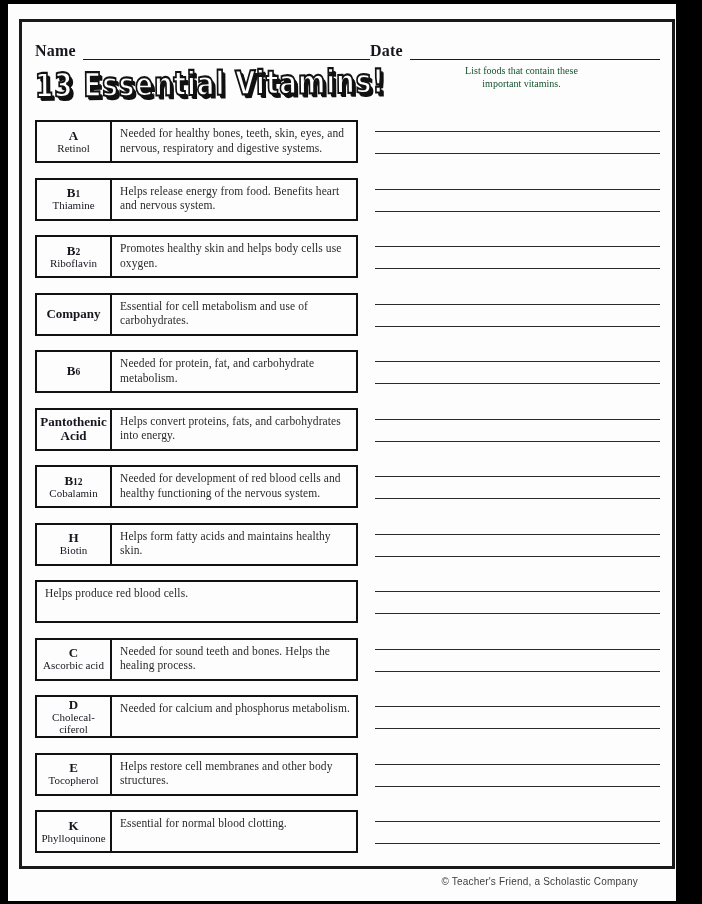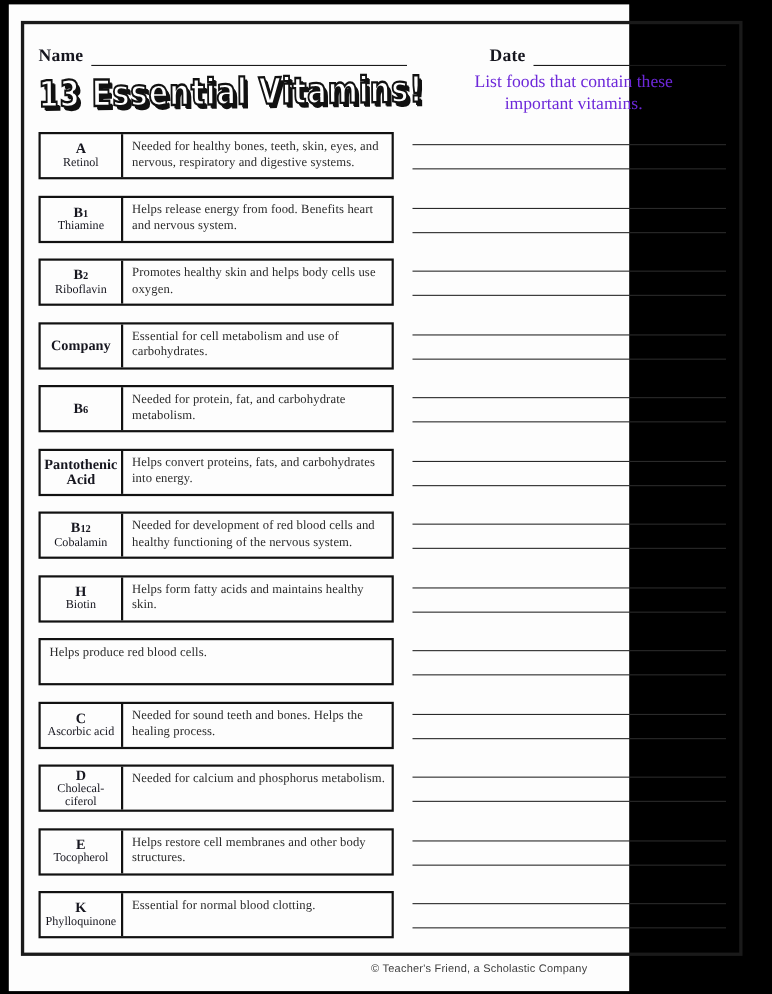--- a/index.html
+++ b/index.html
@@ -7,35 +7,35 @@
   body {
     background: #000;
     position: relative;
     font-family: "Liberation Serif", serif;
     color: #1a1a1a;
     overflow: hidden;
   }
   .paper {
     position: absolute;
     left: 8px; top: 4px;
-    width: 564px; height: 897px;
+    width: 668px; height: 897px;
     background: #fdfdfd;
   }
   .sheet {
     position: absolute;
     left: 11px; top: 15px;
     width: 656px; height: 850px;
     border: 3px solid #1a1a1a;
     padding: 14px 12px 0 13px;
   }
   
   .header-row { display: flex; height: 24px; align-items: flex-end; }
   .field { display: flex; align-items: flex-end; }
   .name-field { width: 335px; }
-  .date-field { flex: 1; margin-left: 75px; }
+  .date-field { flex: 1; }
   .field-label {
     font-weight: bold;
     font-size: 16px;
     letter-spacing: 0.2px;
     color: #16161f;
   }
   .blank-line {
     flex: 1;
     border-bottom: 1.6px solid #1a1a1a;
     margin-left: 7px;
@@ -53,23 +53,23 @@
     color: #ffffff;
     -webkit-text-stroke: 2.1px #111;
     text-shadow: 3px 3px 0 #111, 4px 4px 0 #111;
     transform: scaleX(0.80) rotate(-0.6deg);
     transform-origin: left center;
     letter-spacing: 1px;
   }
   .instruction {
     flex: 1;
     text-align: center;
-    font-size: 16px;
+    font-size: 10px;
     line-height: 1.28;
-    color: #6d28d9;
+    color: #14532d;
     padding-top: 3px;
   }
   
   .rows { margin-top: 6px; }
   .vrow { display: flex; height: 43px; margin-bottom: 14.5px; }
   .vrow:last-child { margin-bottom: 0; }
   .vbox {
     width: 323px; height: 43px;
     border: 2.5px solid #111;
     display: flex;

